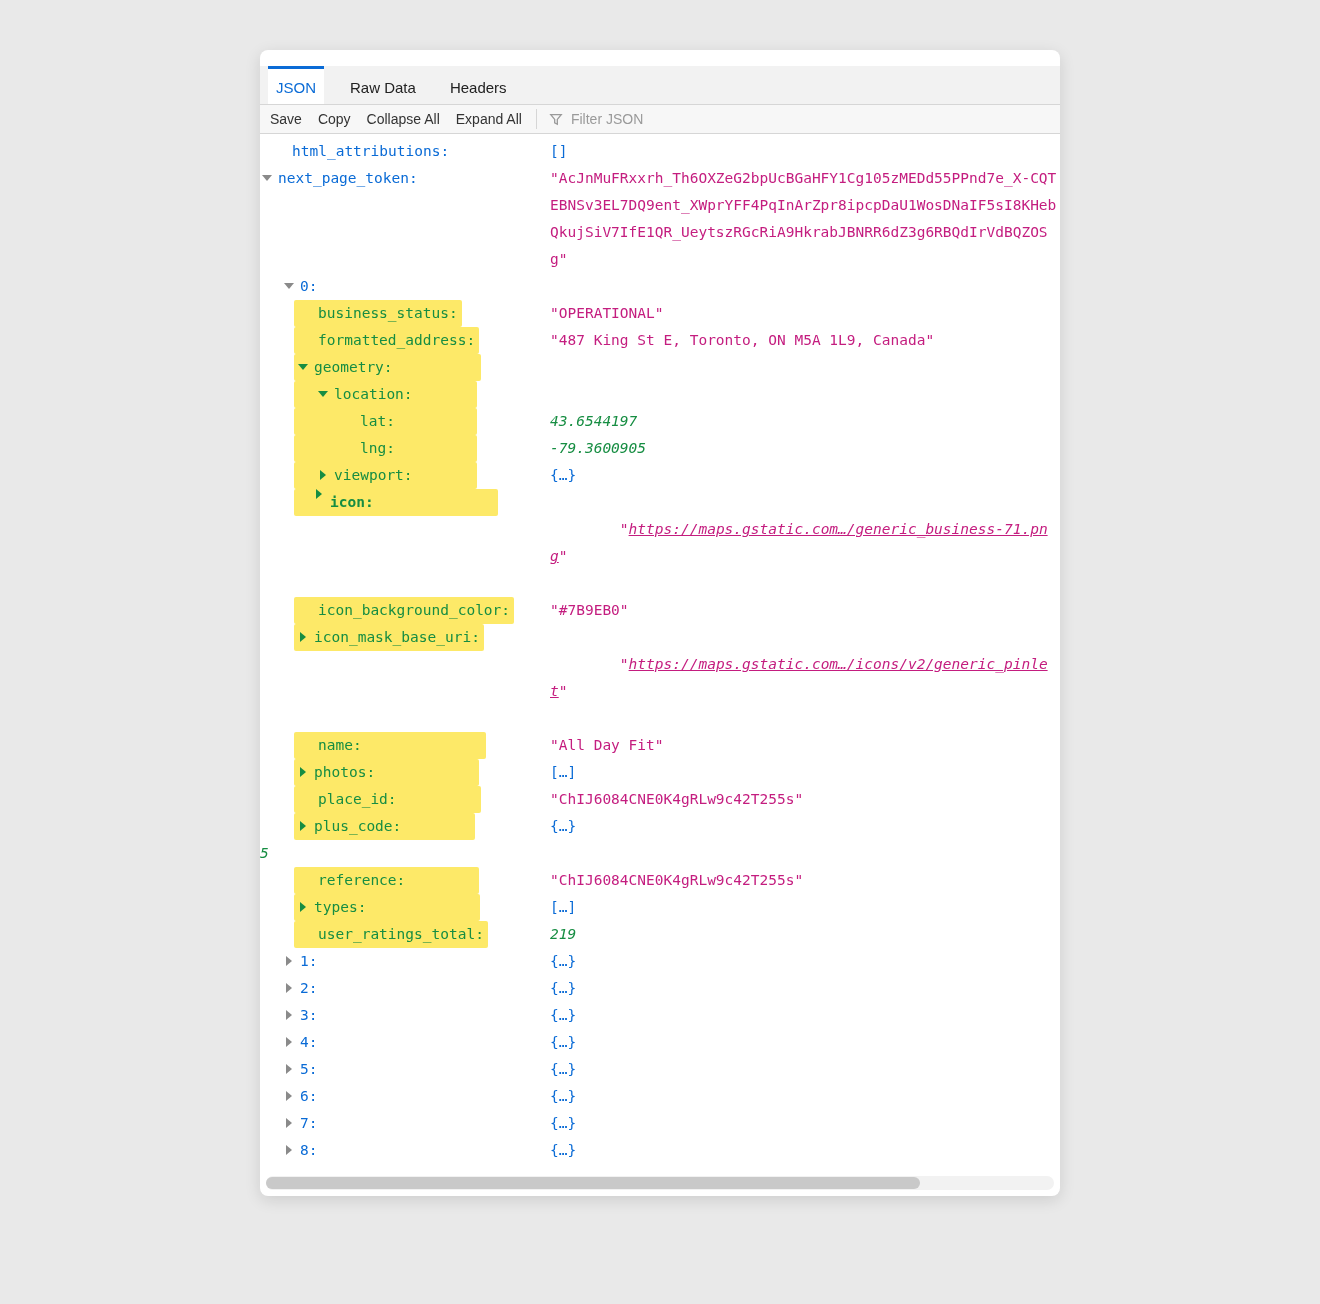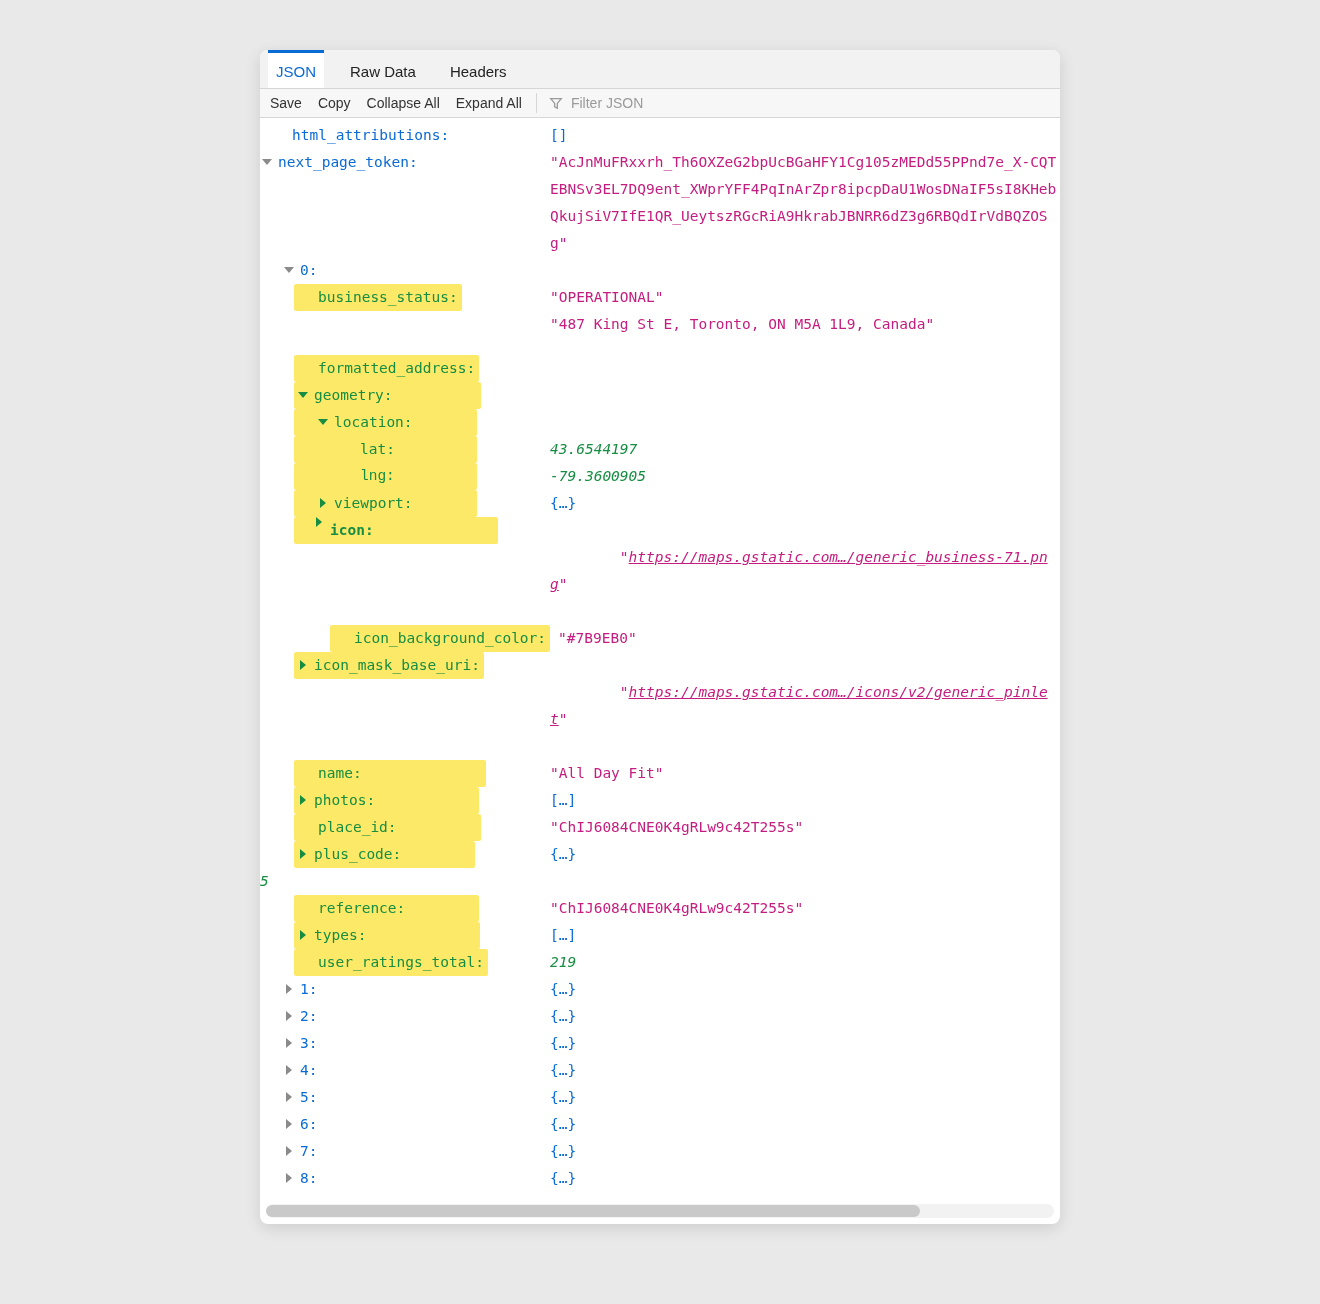--- a/index.html
+++ b/index.html
@@ -17,20 +17,21 @@
     border-radius: 8px;
     box-shadow: 0 4px 16px rgba(0,0,0,0.12);
     overflow: hidden;
   }
   .tabs {
     display: flex;
     background: #f2f2f2;
     border-bottom: 1px solid #d6d6d6;
     padding-left: 8px;
     gap: 18px;
+    margin-top: 16px;
   }
   .tab {
     padding: 10px 8px 8px;
     font-size: 15px;
     color: #222;
     cursor: pointer;
     border-top: 3px solid transparent;
   }
   .tab.active {
     color: #0a6bd6;
@@ -222,21 +223,21 @@
           <span class="toggle spacer"></span>
           <span class="key green">business_status:</span>
         </span>
       </div>
       <div class="val-col str">"OPERATIONAL"</div>
     </div>
 
     <div class="row">
       <div class="key-col">
         <span class="indent" style="width:34px"></span>
-        <span class="highlight" style="display:inline-flex;align-items:flex-start;padding:0 4px 0 8px;margin-top:44px;">
+        <span class="highlight" style="display:inline-flex;align-items:flex-start;padding:0 4px 0 8px;">
           <span class="toggle spacer"></span>
           <span class="key green">formatted_address:</span>
         </span>
       </div>
       <div class="val-col str">"487 King St E, Toronto, ON M5A 1L9, Canada"</div>
     </div>
 
     <div class="row">
       <div class="key-col">
         <span class="indent" style="width:34px"></span>
@@ -277,21 +278,21 @@
           <span class="key green">lat:</span>
           <span style="width:78px"></span>
         </span>
       </div>
       <div class="val-col num">43.6544197</div>
     </div>
 
     <div class="row">
       <div class="key-col">
         <span class="indent" style="width:34px"></span>
-        <span class="highlight" style="display:inline-flex;align-items:center;padding:0 4px 0 50px;font-family:Liberation Mono, monospace;">
+        <span class="highlight" style="display:inline-flex;align-items:center;padding:0 4px 0 50px;">
           <span class="toggle spacer"></span>
           <span class="key green">lng:</span>
           <span style="width:78px"></span>
         </span>
       </div>
       <div class="val-col num">-79.3600905</div>
     </div>
 
     <div class="row">
       <div class="key-col">
@@ -323,21 +324,21 @@
         </span>
       </div>
       <div class="val-col">
         <span class="str">"</span><span class="link">https://maps.gstatic.com…/generic_business-71.png</span><span class="str">"</span>
       </div>
     </div>
 
     <div class="row">
       <div class="key-col">
         <span class="indent" style="width:34px"></span>
-        <span class="highlight" style="display:inline-flex;align-items:center;padding:0 4px 0 8px;margin-left:36px;">
+        <span class="highlight" style="display:inline-flex;align-items:center;padding:0 4px 0 8px;">
           <span class="toggle spacer"></span>
           <span class="key green">icon_background_color:</span>
         </span>
       </div>
       <div class="val-col str">"#7B9EB0"</div>
     </div>
 
     <div class="row">
       <div class="key-col">
         <span class="indent" style="width:34px"></span>

